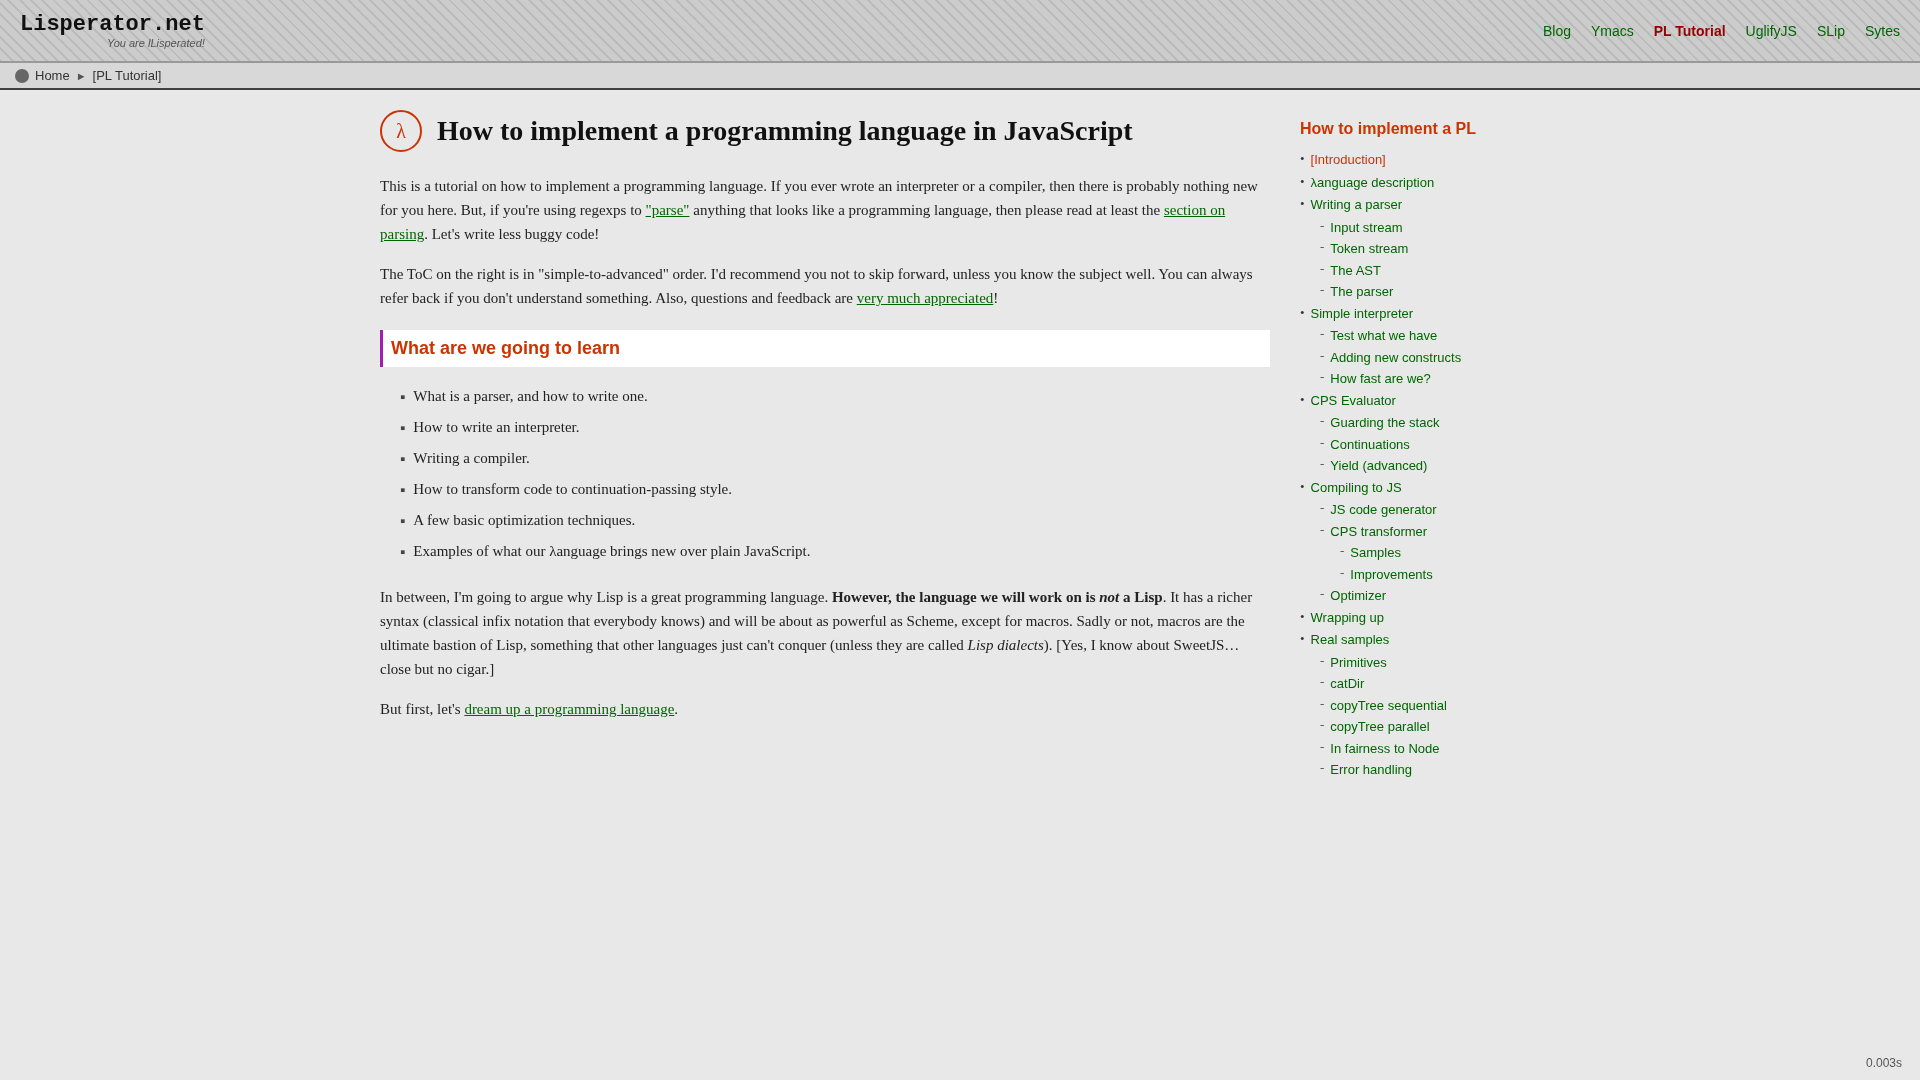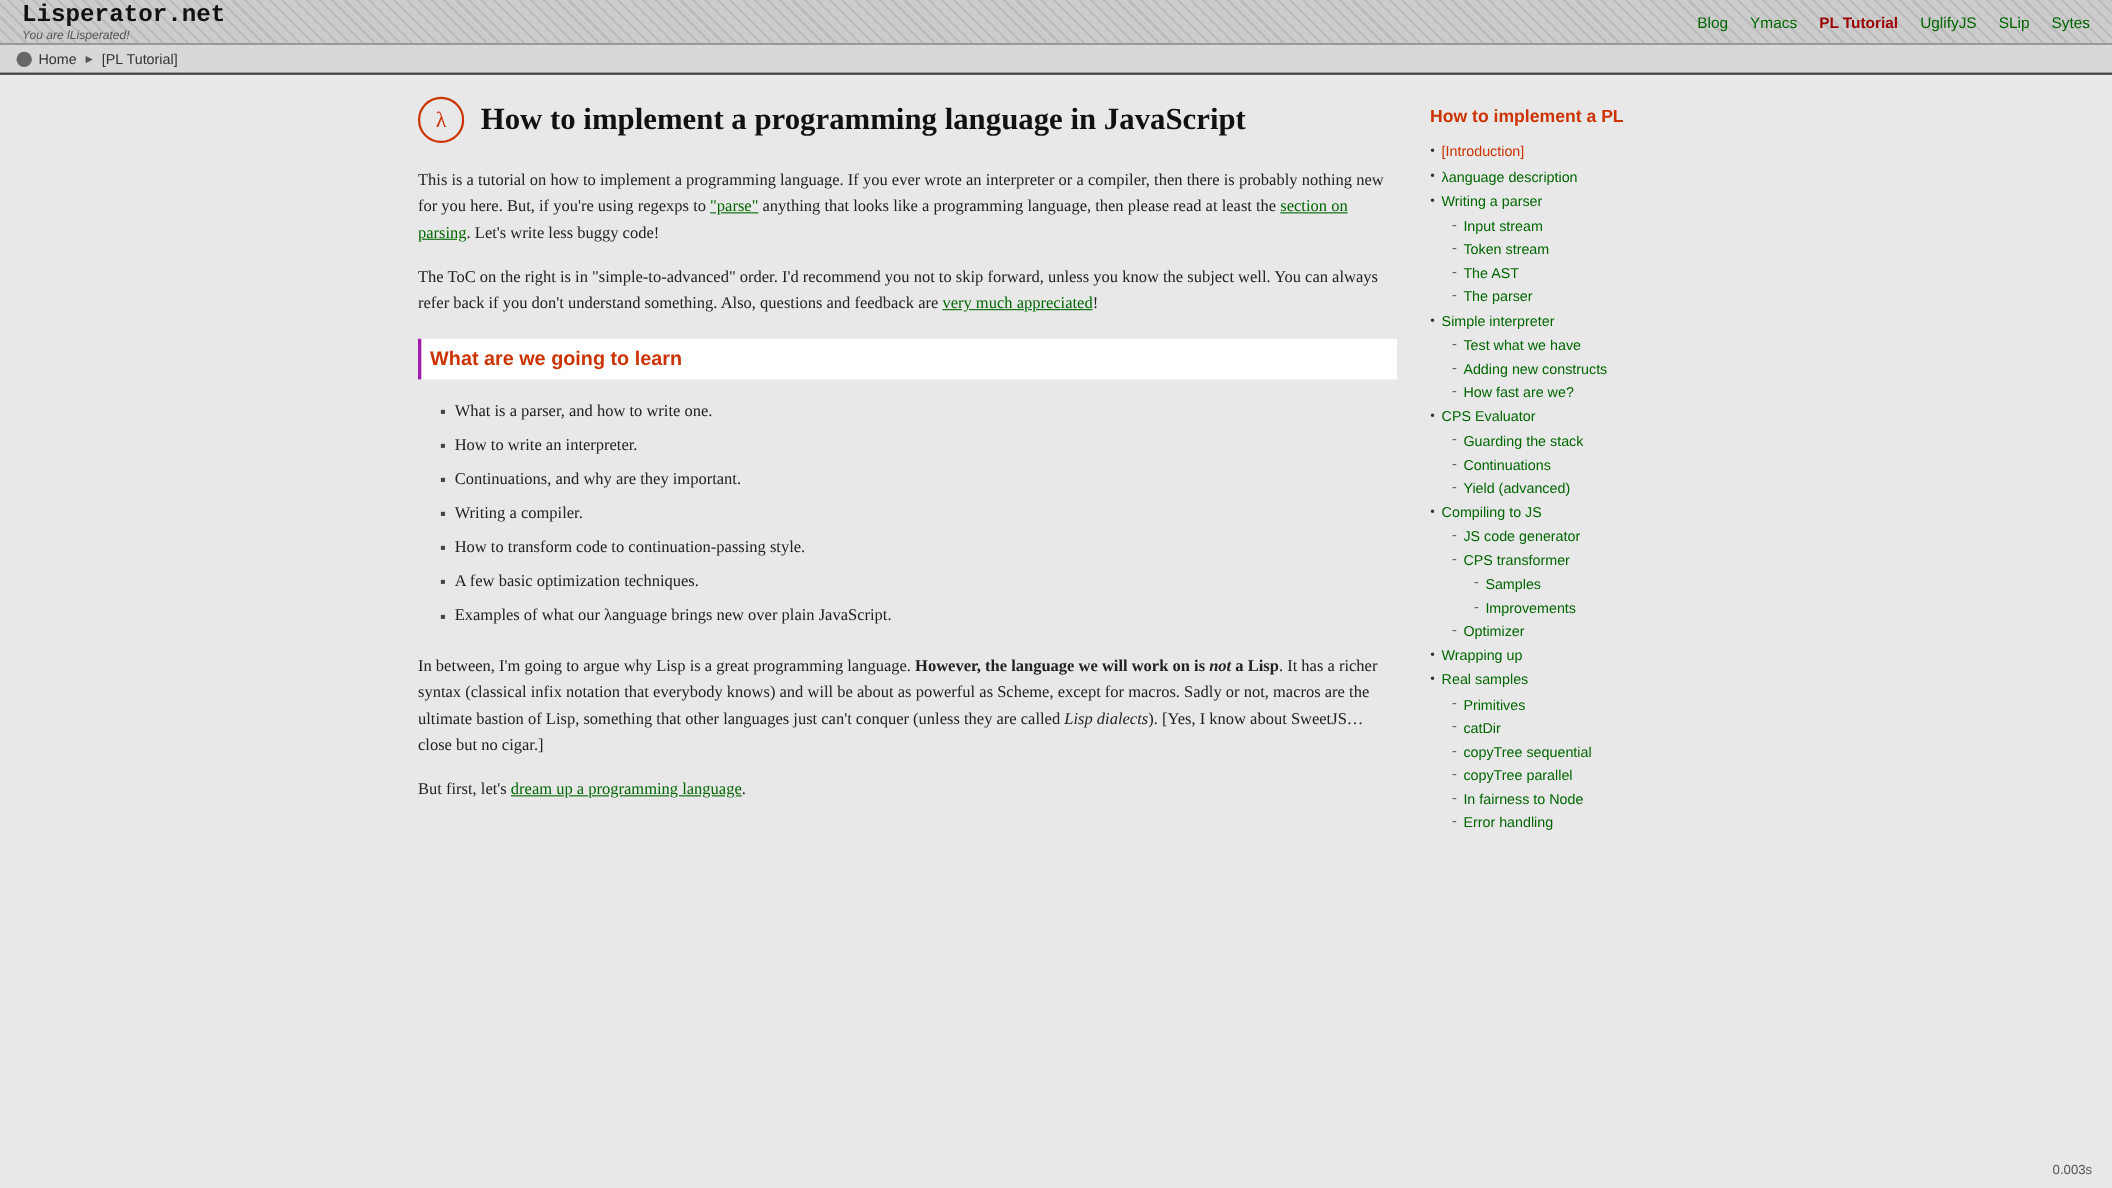--- a/index.html
+++ b/index.html
@@ -10,25 +10,26 @@
       color: #222;
     }
 
     
     #header {
       background: repeating-linear-gradient(
         45deg,
         #bbb 0px, #bbb 2px,
         #ccc 2px, #ccc 8px
       );
-      padding: 1px 20px;
+      padding: 12px 20px;
       display: flex;
       align-items: center;
       justify-content: space-between;
       border-bottom: 2px solid #999;
+      text-align: right;
     }
     #logo-area {
       display: flex;
       flex-direction: column;
     }
     #logo-title {
       font-size: 22px;
       font-weight: bold;
       color: #111;
       font-family: 'Courier New', monospace;
@@ -292,21 +293,20 @@
     </p>
 
 
     <div class="section-heading">
       <span>What are we going to learn</span>
     </div>
 
     <ul class="bullet-list" id="bullet-list">
     <li>What is a parser, and how to write one.</li>
         <li>How to write an interpreter.</li>
-        <li>Continuations, and why are they important.</li>
         <li>Writing a compiler.</li>
         <li>How to transform code to continuation-passing style.</li>
         <li>A few basic optimization techniques.</li>
         <li>Examples of what our λanguage brings new over plain JavaScript.</li>
       </ul>
 
     <p class="body-text">
       <span>In between, I'm going to argue why Lisp is a great programming language. <strong>However, the language we will work on is <em>not</em> a Lisp</strong>. It has a richer syntax (classical infix notation that everybody knows) and will be about as powerful as Scheme, except for macros. Sadly or not, macros are the ultimate bastion of Lisp, something that other languages just can't conquer (unless they are called <em>Lisp dialects</em>). [Yes, I know about SweetJS… close but no cigar.]</span>
     </p>
 

